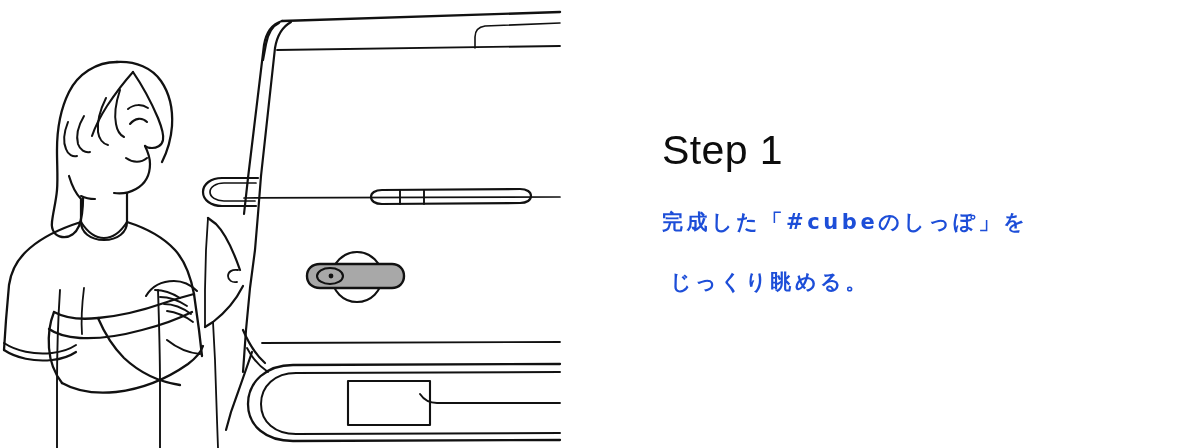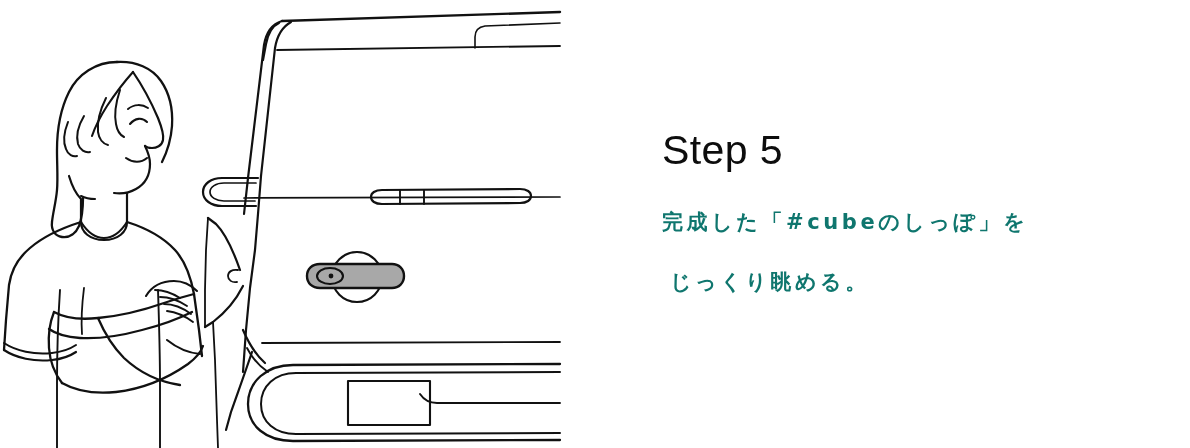--- a/index.html
+++ b/index.html
@@ -57,21 +57,21 @@
   }
   .body-line {
     position: absolute;
     left: 2px;
     margin: 0;
     font-family: "DejaVu Sans", "Liberation Sans", sans-serif;
     font-size: 21px;
     font-weight: 700;
     line-height: 1;
     letter-spacing: 3.6px;
-    color: #0f766e;
+    color: #1d4ed8;
     white-space: nowrap;
   }
   #body-line-1 { top: 212px; }
   #body-line-2 { top: 272px; margin-left: 8px; }
 </style>
 </head>
 <body>
 
 <div id="page">
 
@@ -208,20 +208,20 @@
           </g>
 
           <path d="M 84 288 C 82 304 81 320 82 334" stroke-width="1.8"></path>
         </g>
 
       </g>
     </svg>
   </div>
 
   <div id="text-column">
-    <h2 id="step-title">Step 5</h2>
+    <h2 id="step-title">Step 1</h2>
 
     <p class="body-line" id="body-line-1">完成した「#cubeのしっぽ」を</p>
 
     <p class="body-line" id="body-line-2">じっくり眺める。</p>
   </div>
 
 </div>
 
 </body></html>

